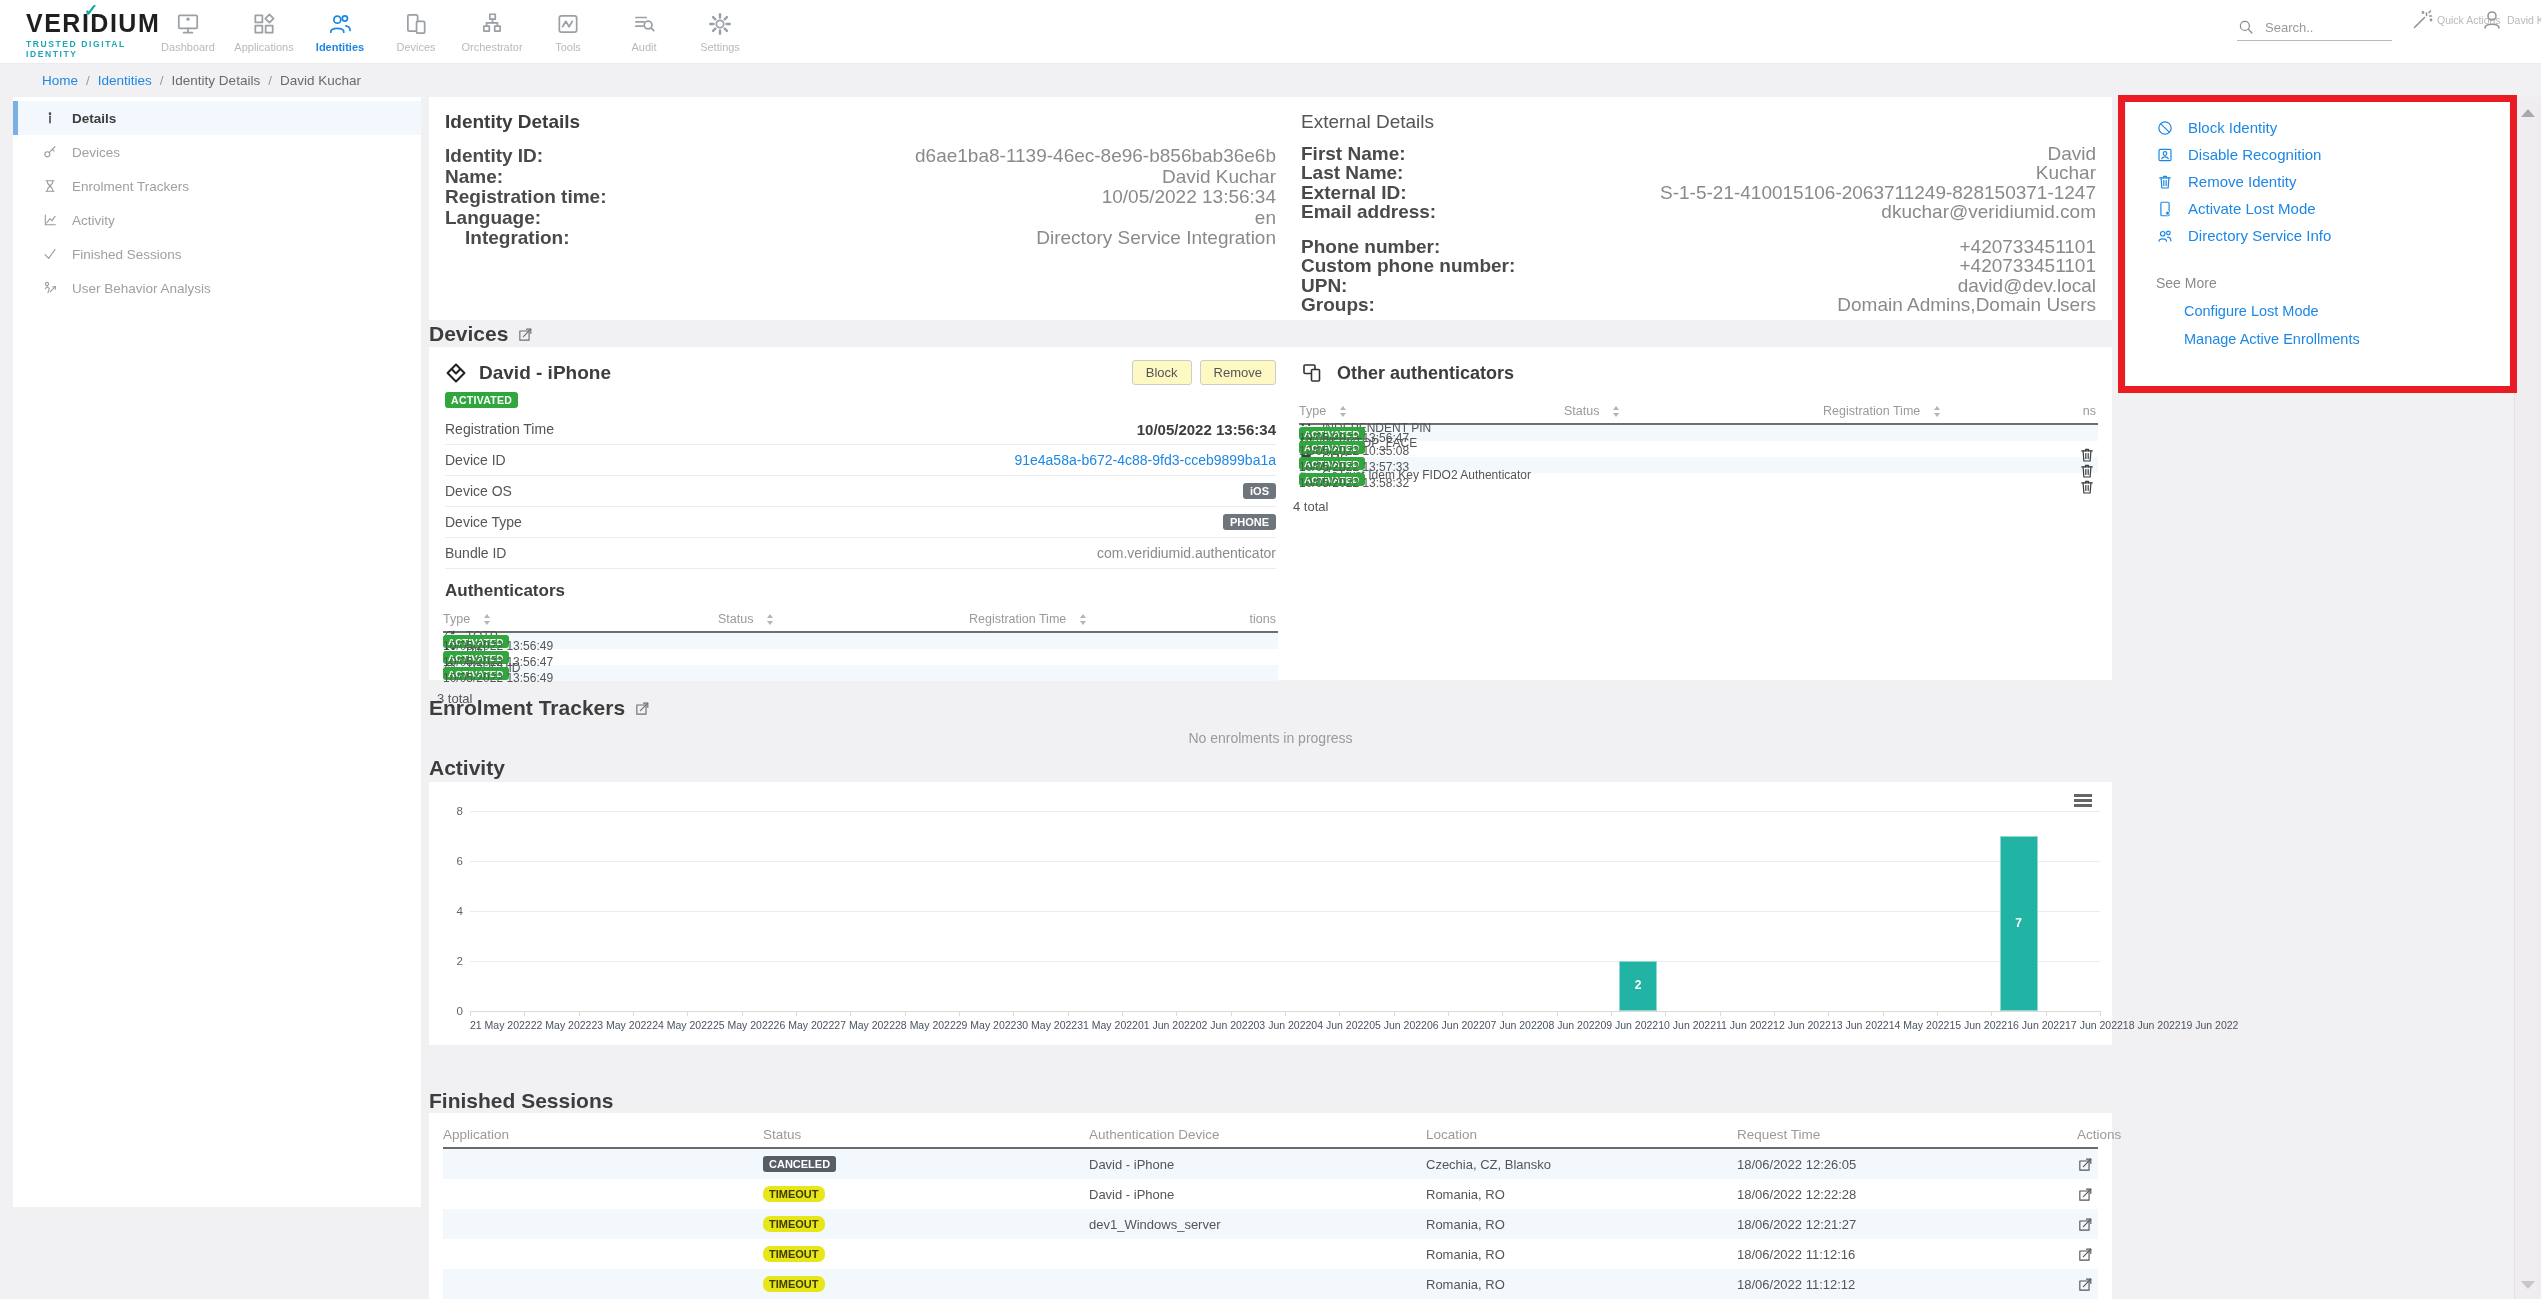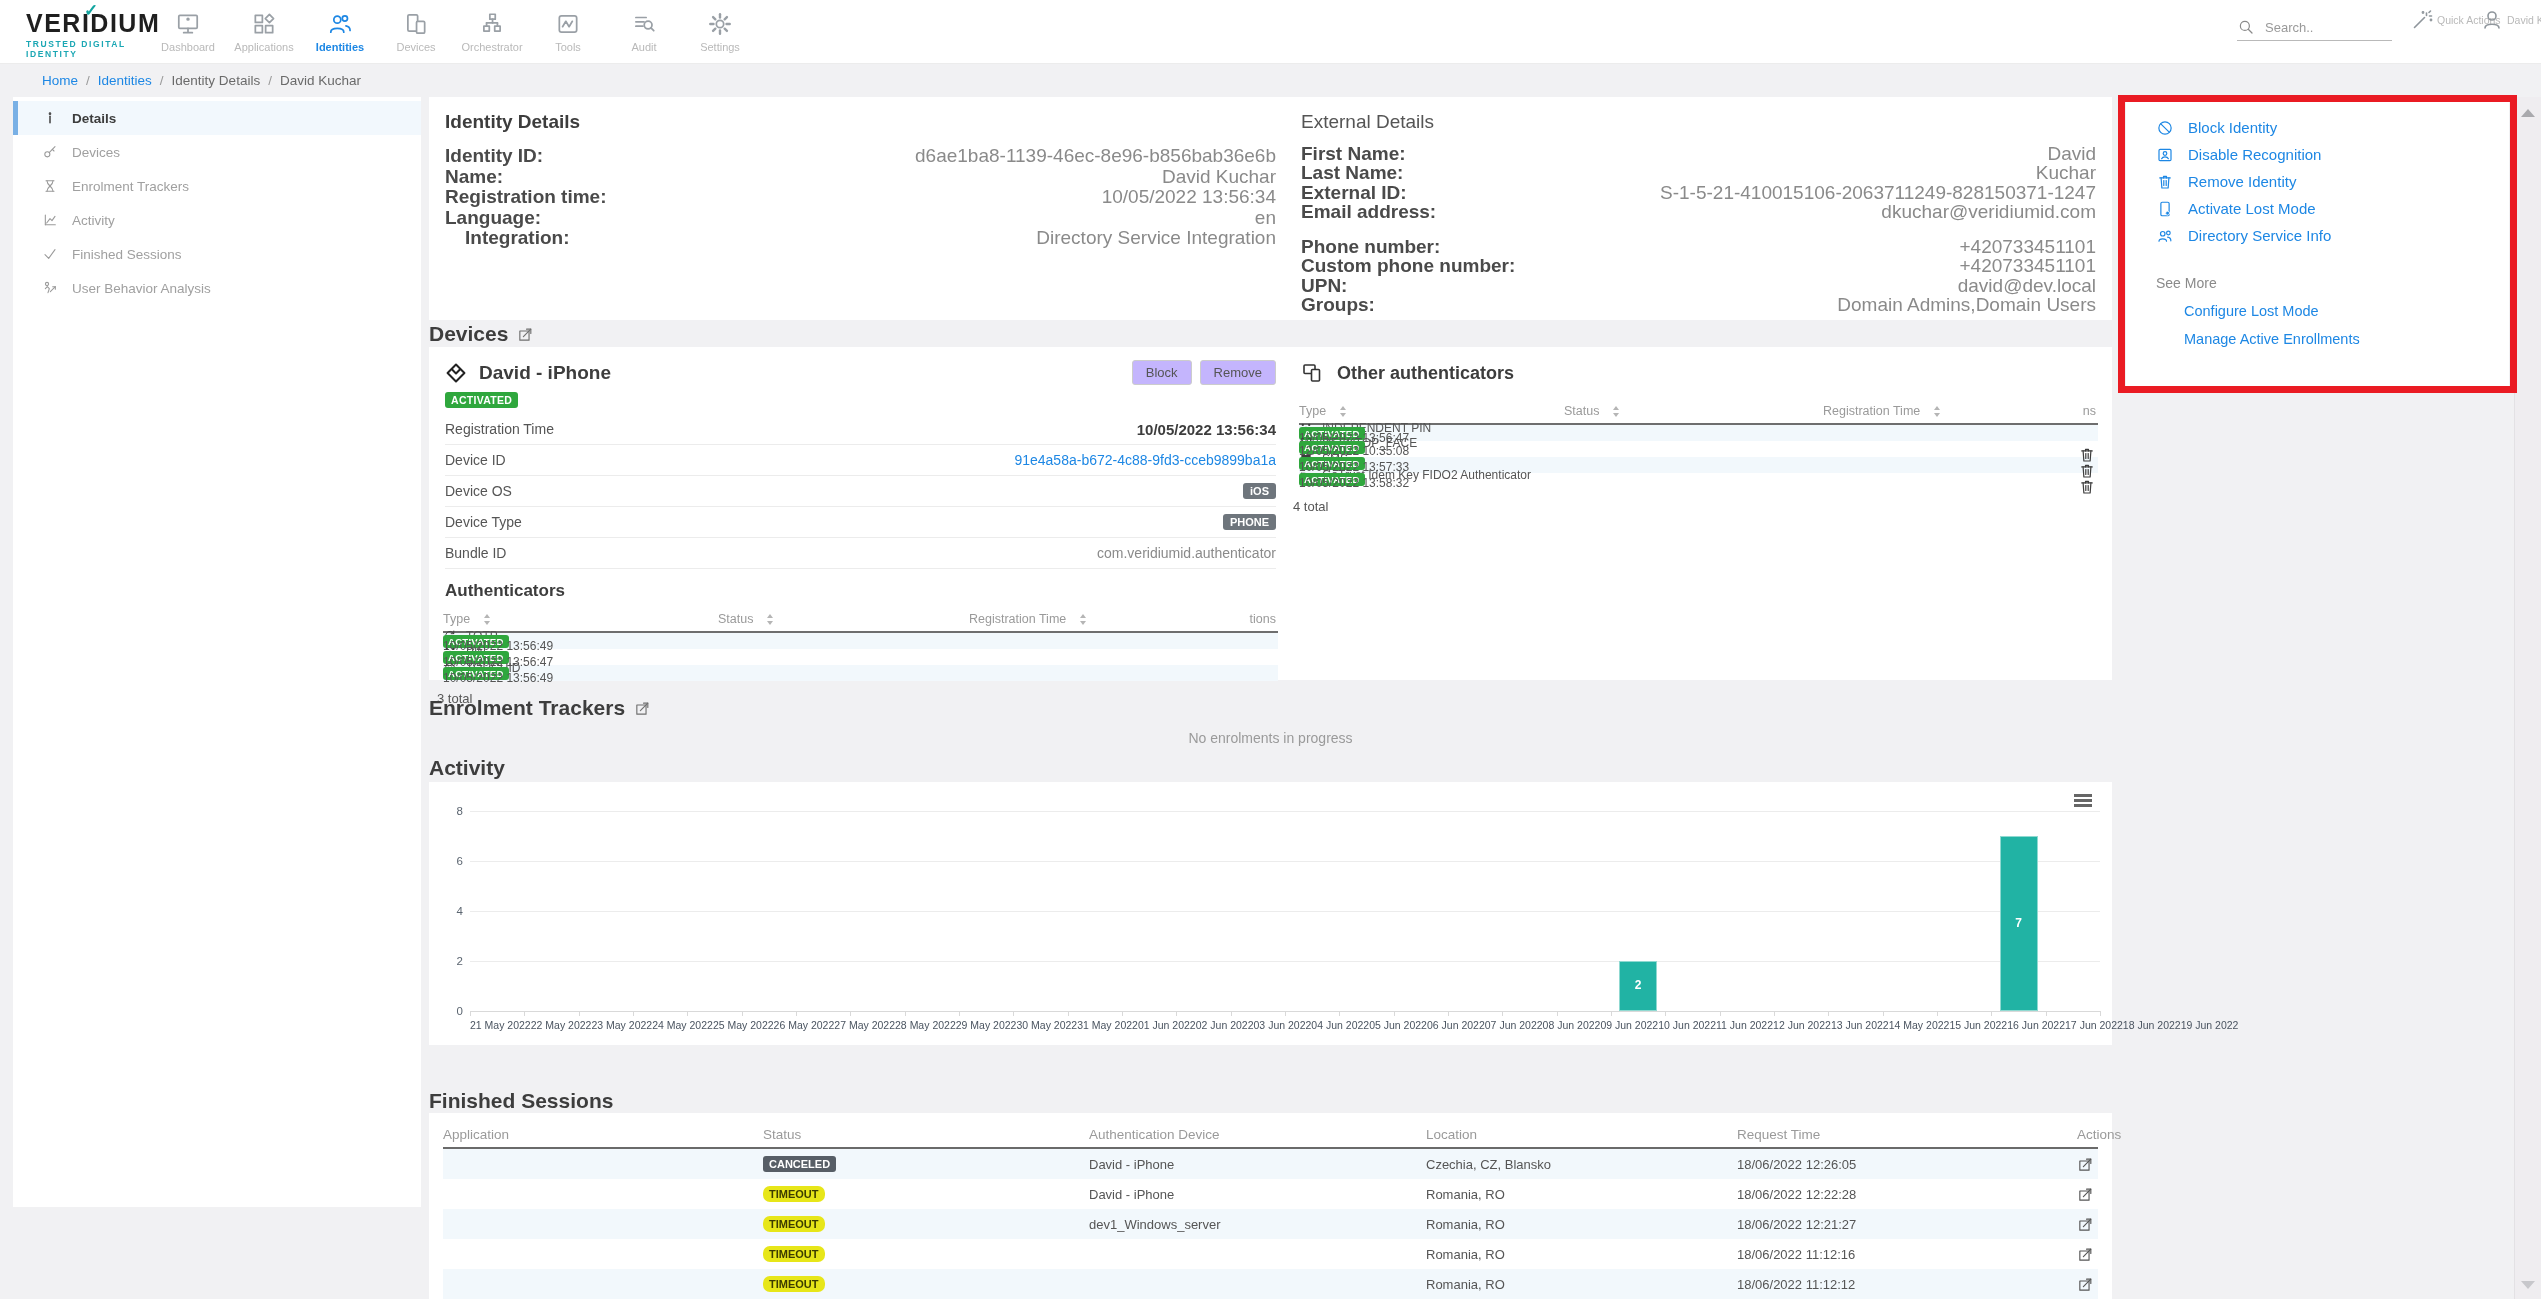--- a/index.html
+++ b/index.html
@@ -53,21 +53,21 @@
   .seemore-link{margin:12px 0 0 28px;color:#1d87e4;font-size:14.5px;cursor:pointer;}
   .red-annotation{position:absolute;left:2118px;top:95px;width:399px;height:298px;border:7px solid #ea1b23;box-sizing:border-box;pointer-events:none;z-index:50;}
 
   
   .section-header{position:absolute;display:flex;align-items:center;gap:9px;font-size:21px;font-weight:bold;color:#3d3d3d;}
   .section-header .icn{color:#6f6f6f;cursor:pointer;}
 
   
   .device-top{display:flex;align-items:center;padding:13px 16px 0 16px;}
   .device-name{font-size:19px;font-weight:bold;color:#3d3d3d;margin-left:12px;flex:1;}
-  .btn{border:1px solid #ccc;border-radius:3px;background:#c4b5fd;color:#555;font-size:13px;font-family:"Liberation Sans",sans-serif;padding:4px 13px;cursor:pointer;}
+  .btn{border:1px solid #ccc;border-radius:3px;background:#fef9c3;color:#555;font-size:13px;font-family:"Liberation Sans",sans-serif;padding:4px 13px;cursor:pointer;}
   .btn + .btn{margin-left:8px;}
   .badge-green{display:inline-block;background:#2fa73d;color:#fff;font-size:10.5px;font-weight:bold;border-radius:3px;padding:2px 6px;letter-spacing:.3px;}
   .device-badge{margin:5px 0 0 16px;}
   .device-rows{margin:6px 16px 0 16px;}
   .device-row{height:30px;display:flex;justify-content:space-between;align-items:center;border-bottom:1px solid #ececec;font-size:14px;}
   .device-row .dl{color:#555;}
   .device-row .dv{color:#8a8a8a;}
   .device-row .dv.bold{color:#3d3d3d;font-weight:bold;font-size:15px;}
   .device-row .dv.link{color:#1d87e4;cursor:pointer;}
   .badge-gray{background:#6e757c;color:#fff;font-size:11px;font-weight:bold;border-radius:3px;padding:2px 7px;}

